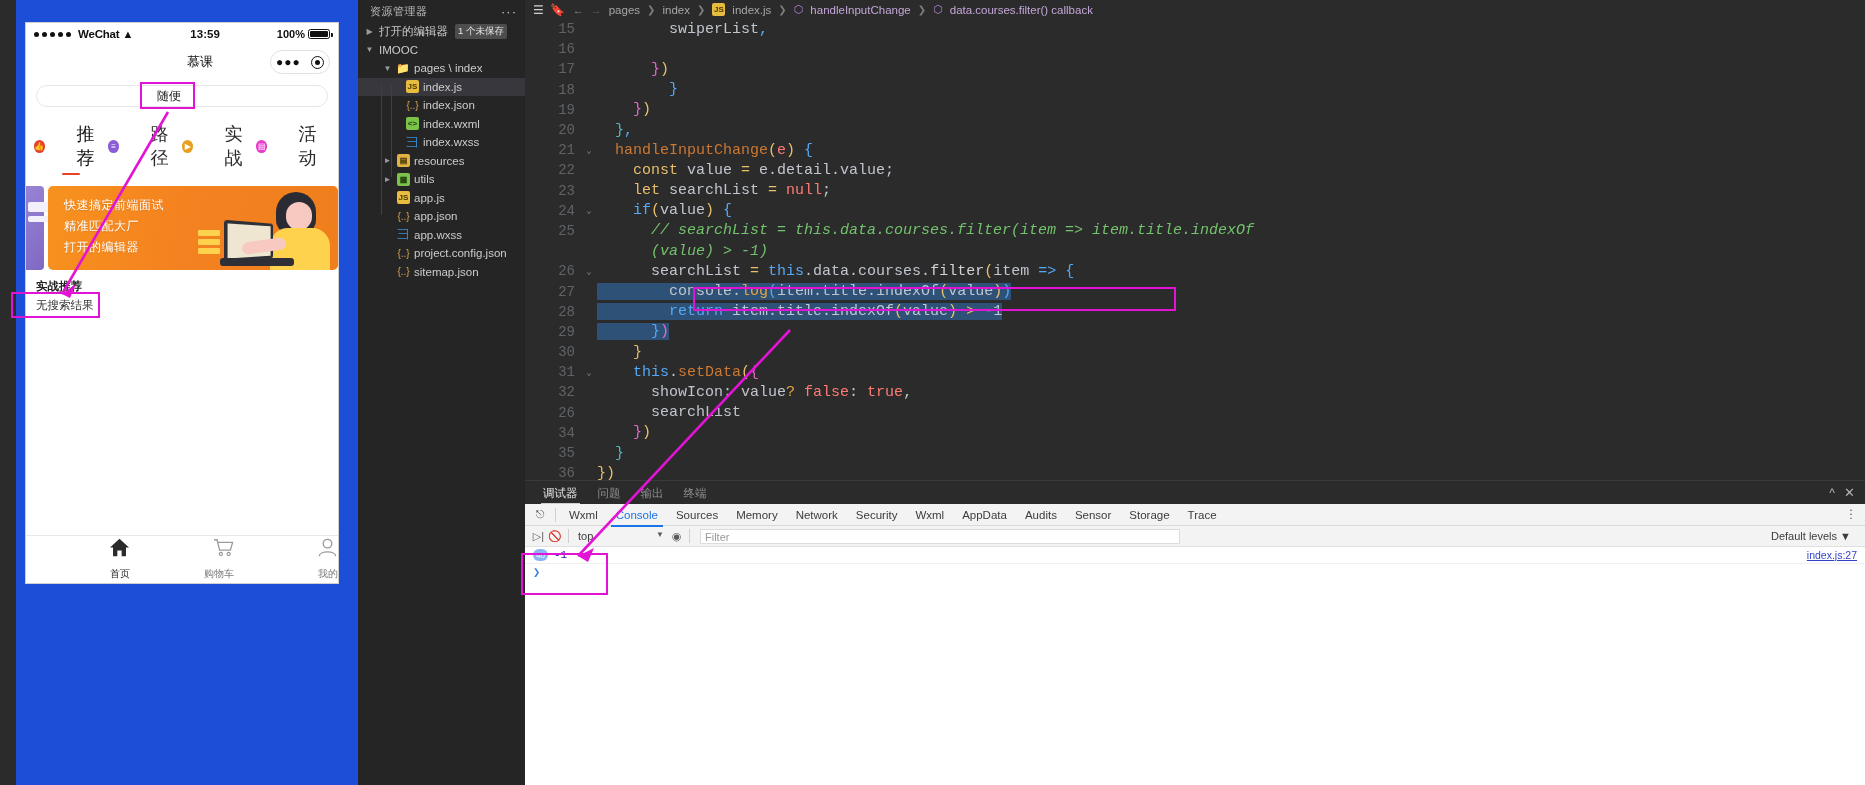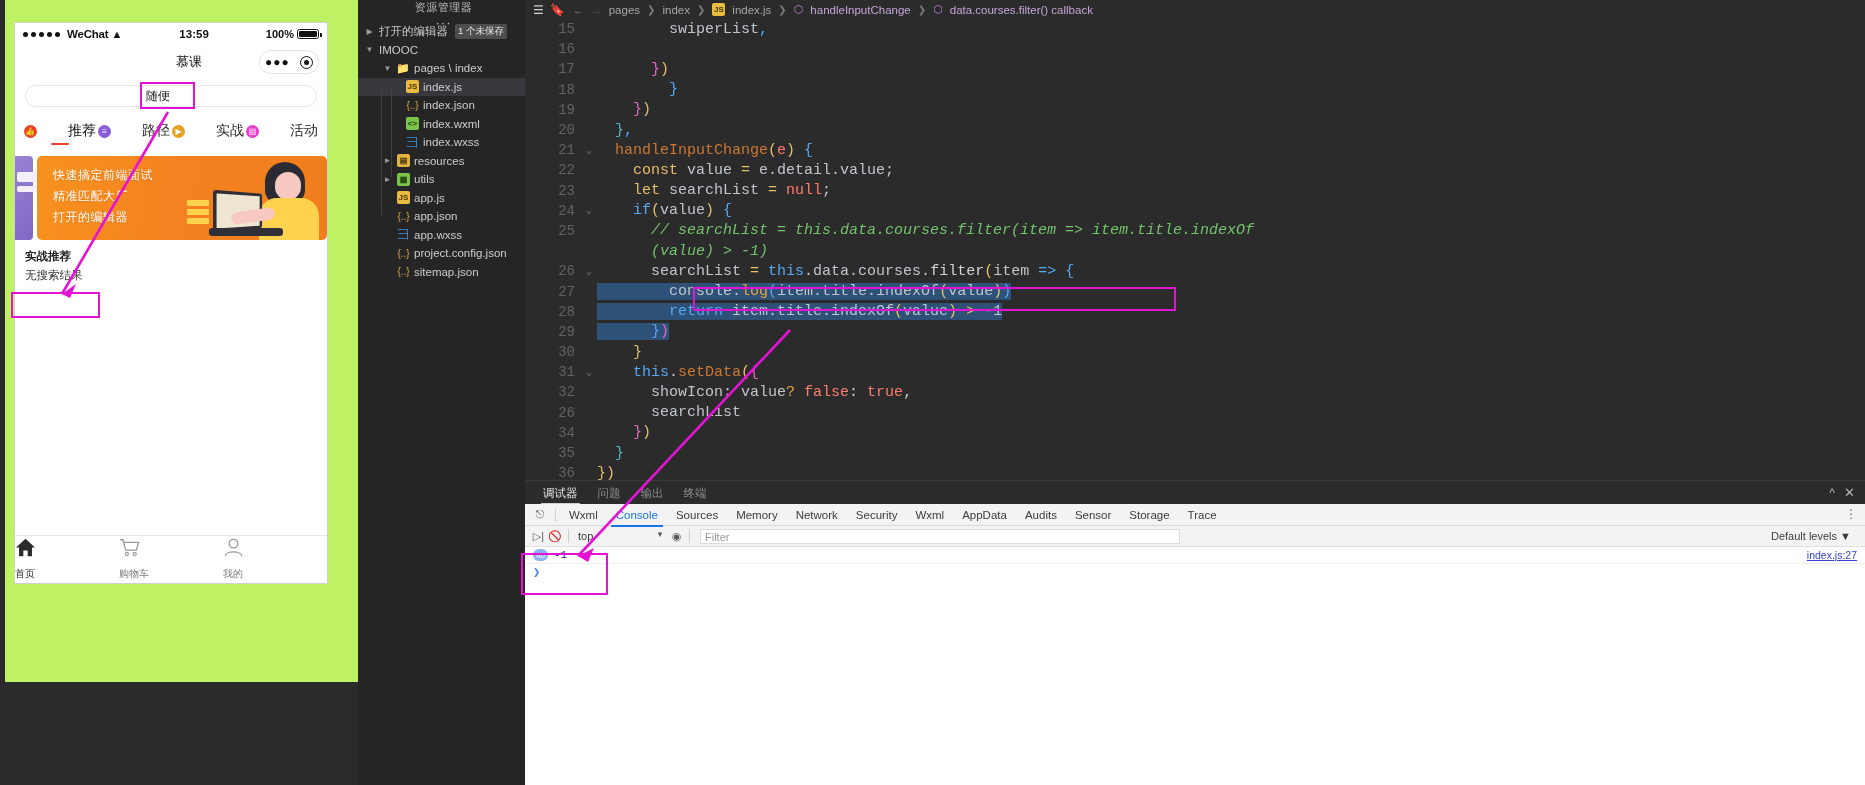--- a/index.html
+++ b/index.html
@@ -1,20 +1,20 @@
 <!DOCTYPE html>
 <html><head>
 <meta charset="utf-8">
 <style>
   * { box-sizing: border-box; margin:0; padding:0; }
   html,body { width:1865px; height:785px; background:#2b2b2b; overflow:hidden;
     font-family:"Liberation Sans", sans-serif; }
 
   
-  #simulator { position:absolute; left:5px; top:0; width:358px; height:682px; background:#bef264; }
+  #simulator { position:absolute; left:16px; top:0; width:358px; height:785px; background:#1d4ed8; }
   .phone { position:absolute; left:9px; top:22px; width:314px; height:562px; background:#fff;
            border:1px solid #cfcfcf; }
   .statusbar { height:22px; display:flex; align-items:center; padding:0 8px;
                font-size:11px; color:#111; font-weight:bold; }
   .sb-left { display:flex; align-items:center; gap:2px; }
   .dot5 { display:inline-block; width:5px; height:5px; border-radius:50%; background:#111; margin-right:1px;}
   .sb-carrier { margin-left:4px; font-size:11.5px; letter-spacing:-.2px;}
   .wifi { font-size:11px; margin-left:1px; }
   .sb-center { flex:1; text-align:center; font-size:11.5px; }
   .sb-right { display:flex; align-items:center; gap:3px; font-size:11px;}
@@ -33,21 +33,21 @@
 
   .searchwrap { padding:6px 10px 4px; }
   .searchbox { height:22px; border:1px solid #e6e6e6; border-radius:11px; position:relative; }
   .searchtext { position:absolute; left:120px; top:50%; transform:translateY(-50%);
                 font-size:12px; color:#111; }
 
   .cats { display:flex; padding:11px 8px 6px; }
   .cat { flex:1; display:flex; align-items:center; justify-content:center; gap:3px; position:relative;}
   .cat-ic { width:13px; height:13px; border-radius:50%; color:#fff; font-size:8px;
             display:flex; align-items:center; justify-content:center; }
-  .cat-lbl { font-size:14px; color:#2b2b2b;margin-left:28px; }
+  .cat-lbl { font-size:18px; color:#2b2b2b;margin-left:28px; }
   .cat.active .cat-lbl { color:#111; }
   .cat-underline { position:absolute; bottom:-5px; left:50%; transform:translateX(-50%);
                    width:18px; height:2.5px; background:#e8402a; border-radius:2px; }
 
   .bannerrow { margin-top:10px; height:84px; position:relative; overflow:hidden; }
   .banner-prev { position:absolute; left:-12px; top:0; width:30px; height:84px; border-radius:4px;
                  background:linear-gradient(135deg,#9b86d6,#7f69c4); }
   .banner-prev:before { content:""; position:absolute; left:14px; top:16px; width:22px; height:10px; background:#f3f0fb; border-radius:2px;}
   .banner-prev:after { content:""; position:absolute; left:14px; top:30px; width:22px; height:6px; background:#f3f0fb; border-radius:2px;}
   .banner { position:absolute; left:22px; right:0; top:0; height:84px; border-radius:5px;
@@ -63,29 +63,29 @@
   .p-mon  { position:absolute; left:14px; bottom:10px; width:50px; height:38px; background:#efe6d2;
             border:3px solid #2f2f38; border-radius:3px; transform:perspective(60px) rotateY(14deg);}
   .p-srv  { position:absolute; left:-14px; bottom:14px; width:22px; height:26px;}
   .p-srv i{ display:block; height:6px; background:#ffd24d; border-radius:1px; margin-bottom:3px;}
 
   .sectitle { margin:9px 10px 2px; font-size:11.5px; color:#222; font-weight:bold; }
   .noresult { margin:4px 10px; font-size:11.5px; color:#333; }
 
   .tabbar { position:absolute; left:0; right:0; bottom:0; height:48px; border-top:1px solid #e8e8e8;
             display:flex; background:#fff; }
-  .tb { flex:1; display:flex; flex-direction:column; align-items:flex-start; justify-content:center; gap:10px;}
+  .tb { flex:1; display:flex; flex-direction:column; align-items:flex-end; justify-content:center; gap:10px;}
   .tb-lbl { font-size:10px; color:#7b7b7b; }
   .tb.active .tb-lbl { color:#2b2b2b; }
 
   
   #explorer { position:absolute; left:358px; top:0; width:167px; height:785px; background:#252526;
               color:#cccccc; font-size:11.5px; }
   .exp-head { height:22px; display:flex; align-items:center; justify-content:space-between;
-              padding:0 8px 0 12px; color:#bbbbbb; font-size:11px; letter-spacing:.5px;flex-direction:column;}
+              padding:0 8px 0 12px; color:#bbbbbb; font-size:11px; letter-spacing:.5px;}
   .exp-ell { color:#cccccc; letter-spacing:1px; font-size:13px; }
   .exp-row { height:18.5px; display:flex; align-items:center; gap:4px; padding-left:6px;
              white-space:nowrap; cursor:default; }
   .exp-row.sel { background:#37373d; }
   .tw { width:11px; text-align:center; color:#9a9a9a; font-size:8px; flex:none; }
   .tw.blank { visibility:hidden; }
   .badge { background:#4d4d4d; color:#e6e6e6; font-size:9.5px; border-radius:2px; padding:1px 3px; margin-left:3px;}
   .fi { width:13px; height:13px; flex:none; font-size:8px; font-weight:bold; display:flex;
         align-items:center; justify-content:center; border-radius:2px; }
   .fi-js { background:#e8bc3e; color:#4a3a00; }

